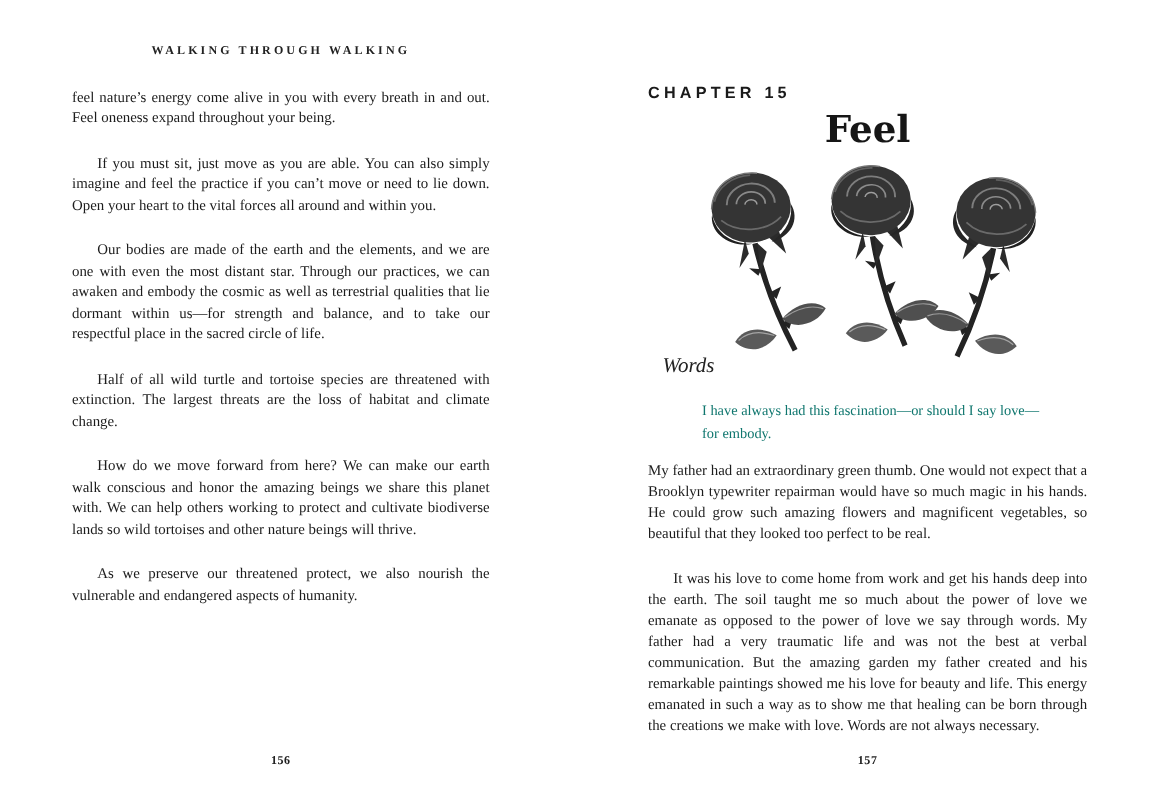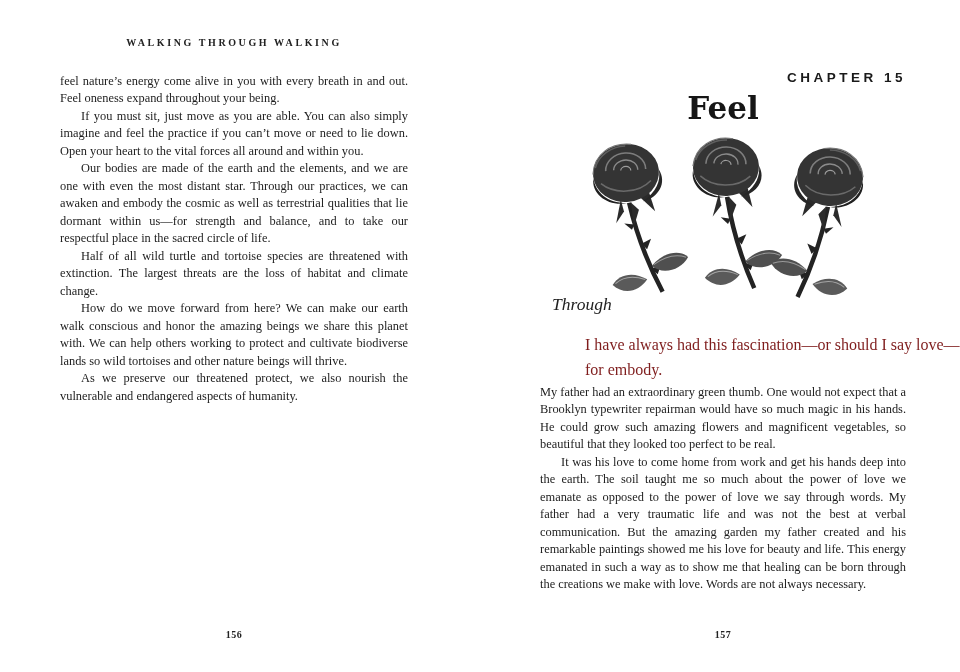--- a/index.html
+++ b/index.html
@@ -27,35 +27,35 @@
   }
   .body-text { position: absolute; left: 0; width: 100%; }
   .body-left { top: 73px; }
   .body-text p {
     margin: 0;
     font-size: 12.4px;
     line-height: 1.41;
     text-align: justify;
     color: #1c1c1c;
   }
-  .body-text p.indent { text-indent: 1.7em; }
+  .body-text p.indent { text-indent: 1.7em; margin-top: 20px; }
   .folio {
     position: absolute; top: 629px; left: 0; width: 100%;
     text-align: center;
     font-weight: bold;
     font-size: 10px;
     letter-spacing: 0.5px;
     color: #222;
   }
 
   
   .page-right { position: absolute; left: 540px; top: 0; width: 366px; height: 672px; }
   .chapter-label {
     position: absolute; top: 70px; left: 0; width: 100%;
-    text-align: right;
+    text-align: left;
     font-family: "Liberation Sans", sans-serif;
     font-weight: bold;
     font-size: 13.5px;
     letter-spacing: 3.5px;
     color: #1a1a1a;
   }
   .chapter-title {
     position: absolute; top: 90px; left: 0; width: 100%;
     text-align: center;
     font-family: "DejaVu Serif", serif;
@@ -65,23 +65,23 @@
   }
   .illustration { position: absolute; top: 131px; left: 28px; width: 310px; height: 170px; }
   .attribution {
     position: absolute; top: 294px; left: 12px;
     font-style: italic;
     font-size: 17.5px;
     color: #222;
   }
   .epigraph {
     position: absolute; top: 333px; left: 45px; width: 321px;
-    font-size: 16px;
+    font-size: 12px;
     line-height: 1.55;
-    color: #7f1d1d;
+    color: #0f766e;
   }
   .epigraph .line { white-space: nowrap; }
   .body-right { top: 384px; }
 </style>
 </head>
 <body>
 
 <div class="spread">
 
   <div class="page-left">
@@ -131,21 +131,21 @@
           <path d="M-26,8 C-14,20 10,22 24,10" stroke="#6a6a6a" stroke-width="1.5" fill="none"></path>
           <path d="M-30,-8 C-26,-20 -12,-28 2,-27" stroke="#5f5f5f" stroke-width="1.5" fill="none"></path>
           <path d="M-33,-2 C-30,-22 -12,-32 8,-28" stroke="#777777" stroke-width="1.2" fill="none"></path>
         </g>
       </defs>
       <use href="#rose" transform="translate(58,42) rotate(-6)"></use>
       <use href="#rose" transform="translate(158,36) rotate(-2)"></use>
       <use href="#rose" transform="translate(262,46) scale(-1,1) rotate(-4)"></use>
     </svg>
 
-    <div class="attribution">Through</div>
+    <div class="attribution">Words</div>
 
     <div class="epigraph">
       <div class="line">I have always had this fascination—or should I say love—</div>
       <div class="line">for embody.</div>
     </div>
 
     <div class="body-text body-right">
       <p>My father had an extraordinary green thumb. One would not expect that a Brooklyn typewriter repairman would have so much magic in his hands. He could grow such amazing flowers and magnificent vegetables, so beautiful that they looked too perfect to be real.</p>
       <p class="indent">It was his love to come home from work and get his hands deep into the earth. The soil taught me so much about the power of love we emanate as opposed to the power of love we say through words. My father had a very traumatic life and was not the best at verbal communication. But the amazing garden my father created and his remarkable paintings showed me his love for beauty and life. This energy emanated in such a way as to show me that healing can be born through the creations we make with love. Words are not always necessary.</p>
     </div>

